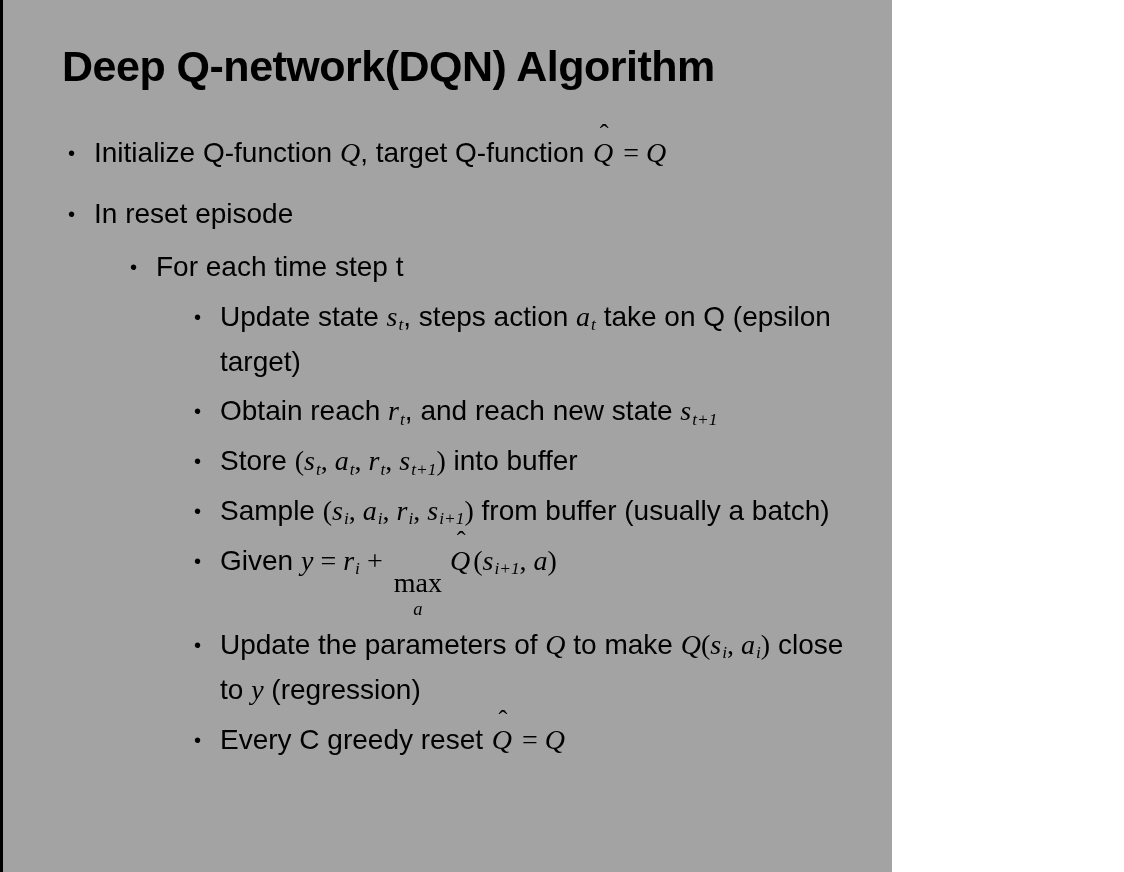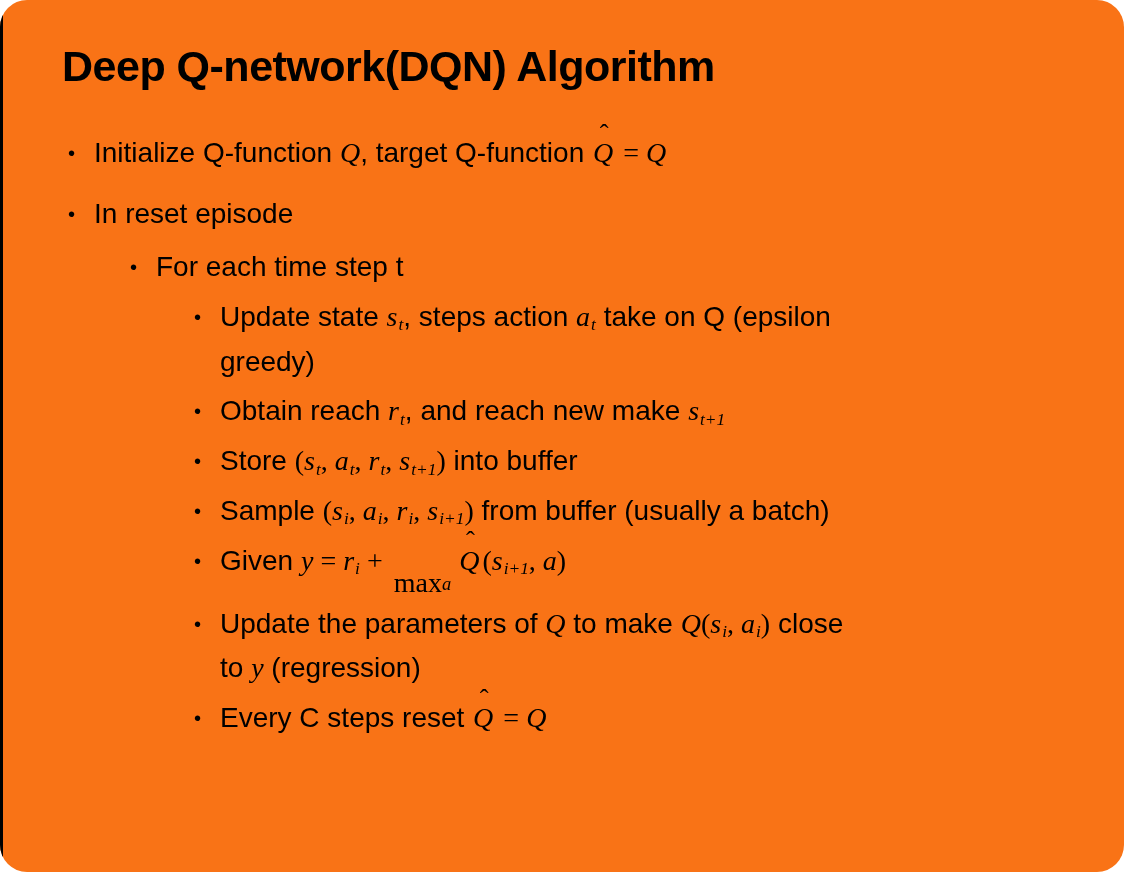--- a/index.html
+++ b/index.html
@@ -1,23 +1,22 @@
 <!DOCTYPE html>
 <html><head>
 <meta charset="utf-8">
 <style>
   html,body{margin:0;padding:0;background:#fff;}
   .slide{
     position:relative;
-    width:1124px;height:872px;
-    background:#f97316;
+    width:892px;height:872px;
+    background:#a3a3a3;
     overflow:hidden;
     font-family:"Liberation Sans",sans-serif;
     color:#000;
-    border-radius:27px;
   }
   .left-edge{
     position:absolute;left:0;top:0;
     width:3px;height:100%;
     background:#000;
   }
   .title{
     margin:42px 50px 0 62px;
     font-size:43px;
     font-weight:bold;
@@ -64,20 +63,21 @@
   .mhat .hat{
     position:absolute;
     left:50%;top:-0.40em;
     transform:translateX(-38%);
     font-style:normal;
     font-size:0.95em;
     line-height:1;
   }
   .mmax{
     display:inline-flex;
+    flex-direction:column;
     align-items:center;
     vertical-align:-0.78em;
     line-height:1;
     margin:0 7px 0 4px;
     font-family:"Liberation Serif",serif;
   }
   .mmax .munder{
     font-size:0.66em;
     font-style:italic;
     margin-top:3px;
@@ -97,25 +97,25 @@
       <div class="bullet lvl1">
         <span class="dot">•</span>
         <span class="content"><span class="txt">In reset episode</span></span>
       </div>
       <div class="bullet lvl2">
         <span class="dot">•</span>
         <span class="content"><span class="txt">For each time step t</span></span>
       </div>
       <div class="bullet lvl3">
         <span class="dot">•</span>
-        <span class="content"><span class="txt">Update state </span><span class="mi">s<span class="msub">t</span></span><span class="txt">, steps action </span><span class="mi">a<span class="msub">t</span></span><span class="txt"> take on Q (epsilon</span><br><span class="txt">greedy)</span></span>
+        <span class="content"><span class="txt">Update state </span><span class="mi">s<span class="msub">t</span></span><span class="txt">, steps action </span><span class="mi">a<span class="msub">t</span></span><span class="txt"> take on Q (epsilon</span><br><span class="txt">target)</span></span>
       </div>
       <div class="bullet lvl3">
         <span class="dot">•</span>
-        <span class="content"><span class="txt">Obtain reach </span><span class="mi">r<span class="msub">t</span></span><span class="txt">, and reach new make </span><span class="mi">s<span class="msub">t+1</span></span></span>
+        <span class="content"><span class="txt">Obtain reach </span><span class="mi">r<span class="msub">t</span></span><span class="txt">, and reach new state </span><span class="mi">s<span class="msub">t+1</span></span></span>
       </div>
       <div class="bullet lvl3">
         <span class="dot">•</span>
         <span class="content"><span class="txt">Store </span><span class="mr">(</span><span class="mi">s<span class="msub">t</span></span><span class="mr">, </span><span class="mi">a<span class="msub">t</span></span><span class="mr">, </span><span class="mi">r<span class="msub">t</span></span><span class="mr">, </span><span class="mi">s<span class="msub">t+1</span></span><span class="mr">)</span><span class="txt"> into buffer</span></span>
       </div>
       <div class="bullet lvl3">
         <span class="dot">•</span>
         <span class="content"><span class="txt">Sample </span><span class="mr">(</span><span class="mi">s<span class="msub">i</span></span><span class="mr">, </span><span class="mi">a<span class="msub">i</span></span><span class="mr">, </span><span class="mi">r<span class="msub">i</span></span><span class="mr">, </span><span class="mi">s<span class="msub">i+1</span></span><span class="mr">)</span><span class="txt"> from buffer (usually a batch)</span></span>
       </div>
       <div class="bullet lvl3">
@@ -124,16 +124,16 @@
             <span class="mr">max</span>
             <span class="munder">a</span>
           </span><span class="mhat">Q<span class="hat">ˆ</span></span><span class="mr">(</span><span class="mi">s<span class="msub">i+1</span></span><span class="mr">, </span><span class="mi">a</span><span class="mr">)</span></span>
       </div>
       <div class="bullet lvl3">
         <span class="dot">•</span>
         <span class="content"><span class="txt">Update the parameters of </span><span class="mi">Q</span><span class="txt"> to make </span><span class="mi">Q</span><span class="mr">(</span><span class="mi">s<span class="msub">i</span></span><span class="mr">, </span><span class="mi">a<span class="msub">i</span></span><span class="mr">)</span><span class="txt"> close</span><br><span class="txt">to </span><span class="mi">y</span><span class="txt"> (regression)</span></span>
       </div>
       <div class="bullet lvl3">
         <span class="dot">•</span>
-        <span class="content"><span class="txt">Every C steps reset </span><span class="mhat">Q<span class="hat">ˆ</span></span><span class="mr"> = </span><span class="mi">Q</span></span>
+        <span class="content"><span class="txt">Every C greedy reset </span><span class="mhat">Q<span class="hat">ˆ</span></span><span class="mr"> = </span><span class="mi">Q</span></span>
       </div>
     </div>
 </div>
 
 </body></html>

